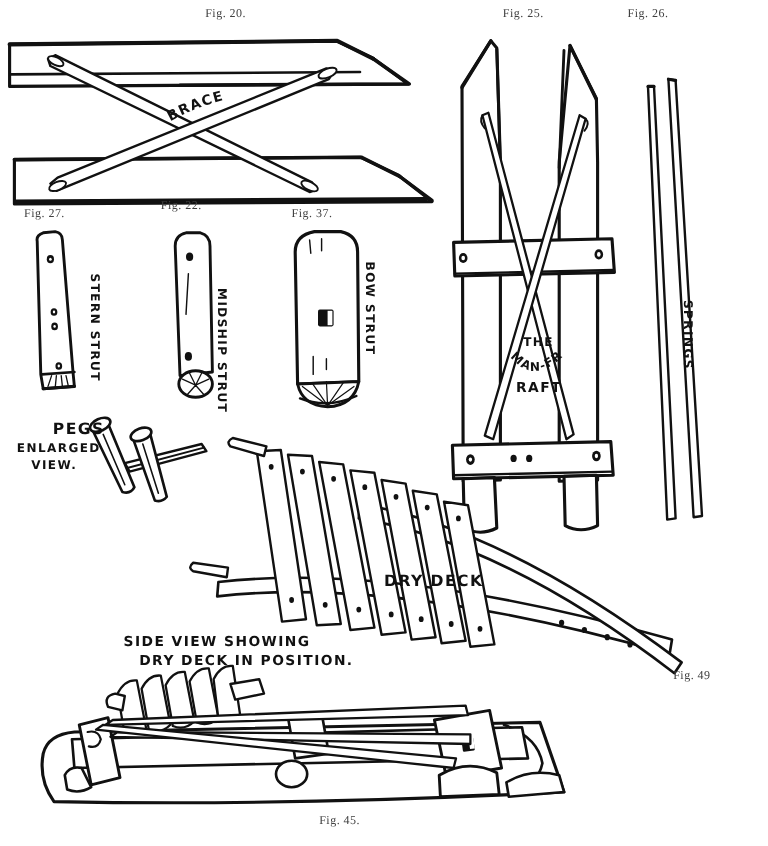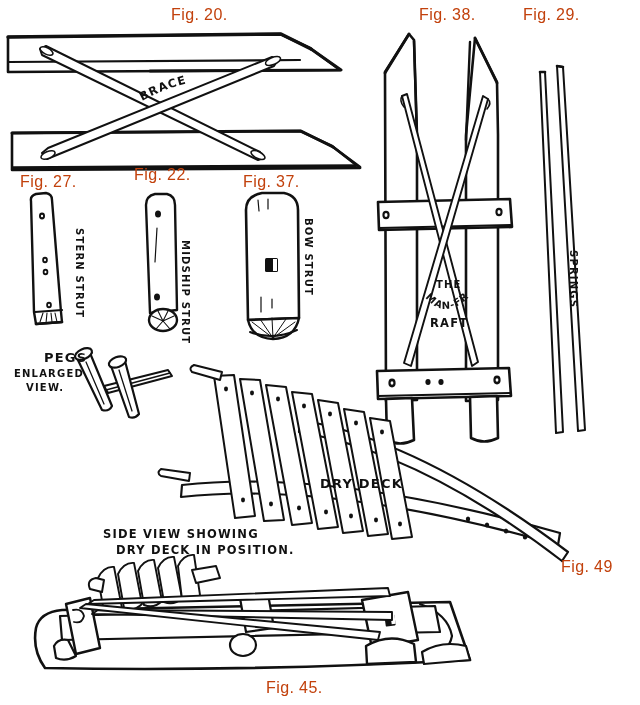--- a/index.html
+++ b/index.html
@@ -19,23 +19,23 @@
     overflow: hidden;
   }
   #plate svg {
     position: absolute;
     top: 0;
     left: 0;
     display: block;
   }
   .figlabel {
     position: absolute;
-    font-family: Liberation Sans, sans-serif;
-    font-size: 16px;
-    color: #c2410c;
+    font-family: Liberation Serif, serif;
+    font-size: 10px;
+    color: #404040;
     letter-spacing: 0.4px;
     white-space: nowrap;
     user-select: none;
   }
   
   .hand {
     font-family: "DejaVu Sans", sans-serif;
     font-weight: 700;
     fill: #111111;
     letter-spacing: 1.2px;
@@ -292,18 +292,18 @@
       <text class="hand hand-md" x="103" y="538">SIDE VIEW SHOWING</text>
       <text class="hand hand-md" x="116" y="554">DRY DECK IN POSITION.</text>
     </g>
 
   </svg>
 
   <div class="figlabel" style="left:171px; top:6px;">Fig. 20.</div>
   <div class="figlabel" style="left:20px; top:173px;">Fig. 27.</div>
   <div class="figlabel" style="left:134px; top:166px;">Fig. 22.</div>
   <div class="figlabel" style="left:243px; top:173px;">Fig. 37.</div>
-  <div class="figlabel" style="left:419px; top:6px;">Fig. 38.</div>
-  <div class="figlabel" style="left:523px; top:6px;">Fig. 29.</div>
+  <div class="figlabel" style="left:419px; top:6px;">Fig. 25.</div>
+  <div class="figlabel" style="left:523px; top:6px;">Fig. 26.</div>
   <div class="figlabel" style="left:561px; top:558px;">Fig. 49</div>
   <div class="figlabel" style="left:266px; top:679px;">Fig. 45.</div>
 
 </div>
 
 </body></html>

